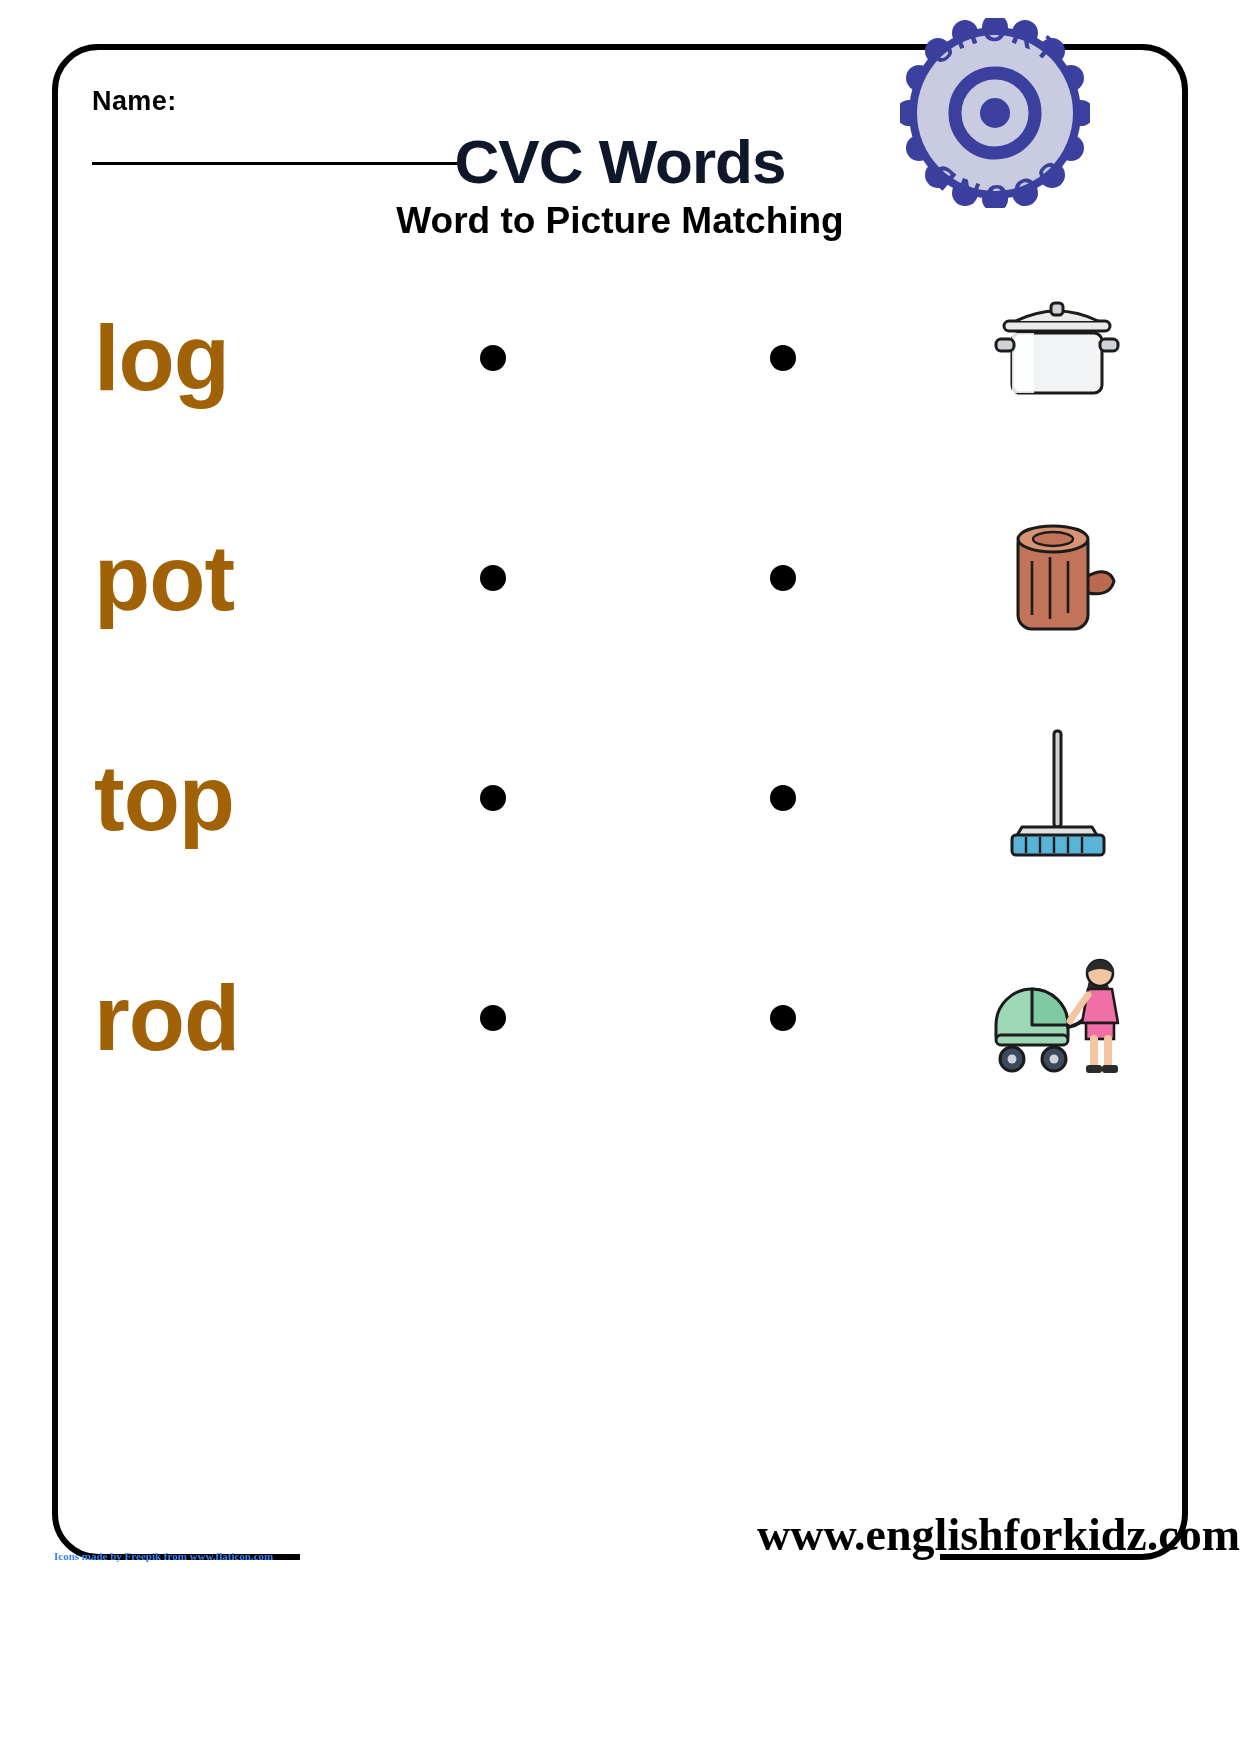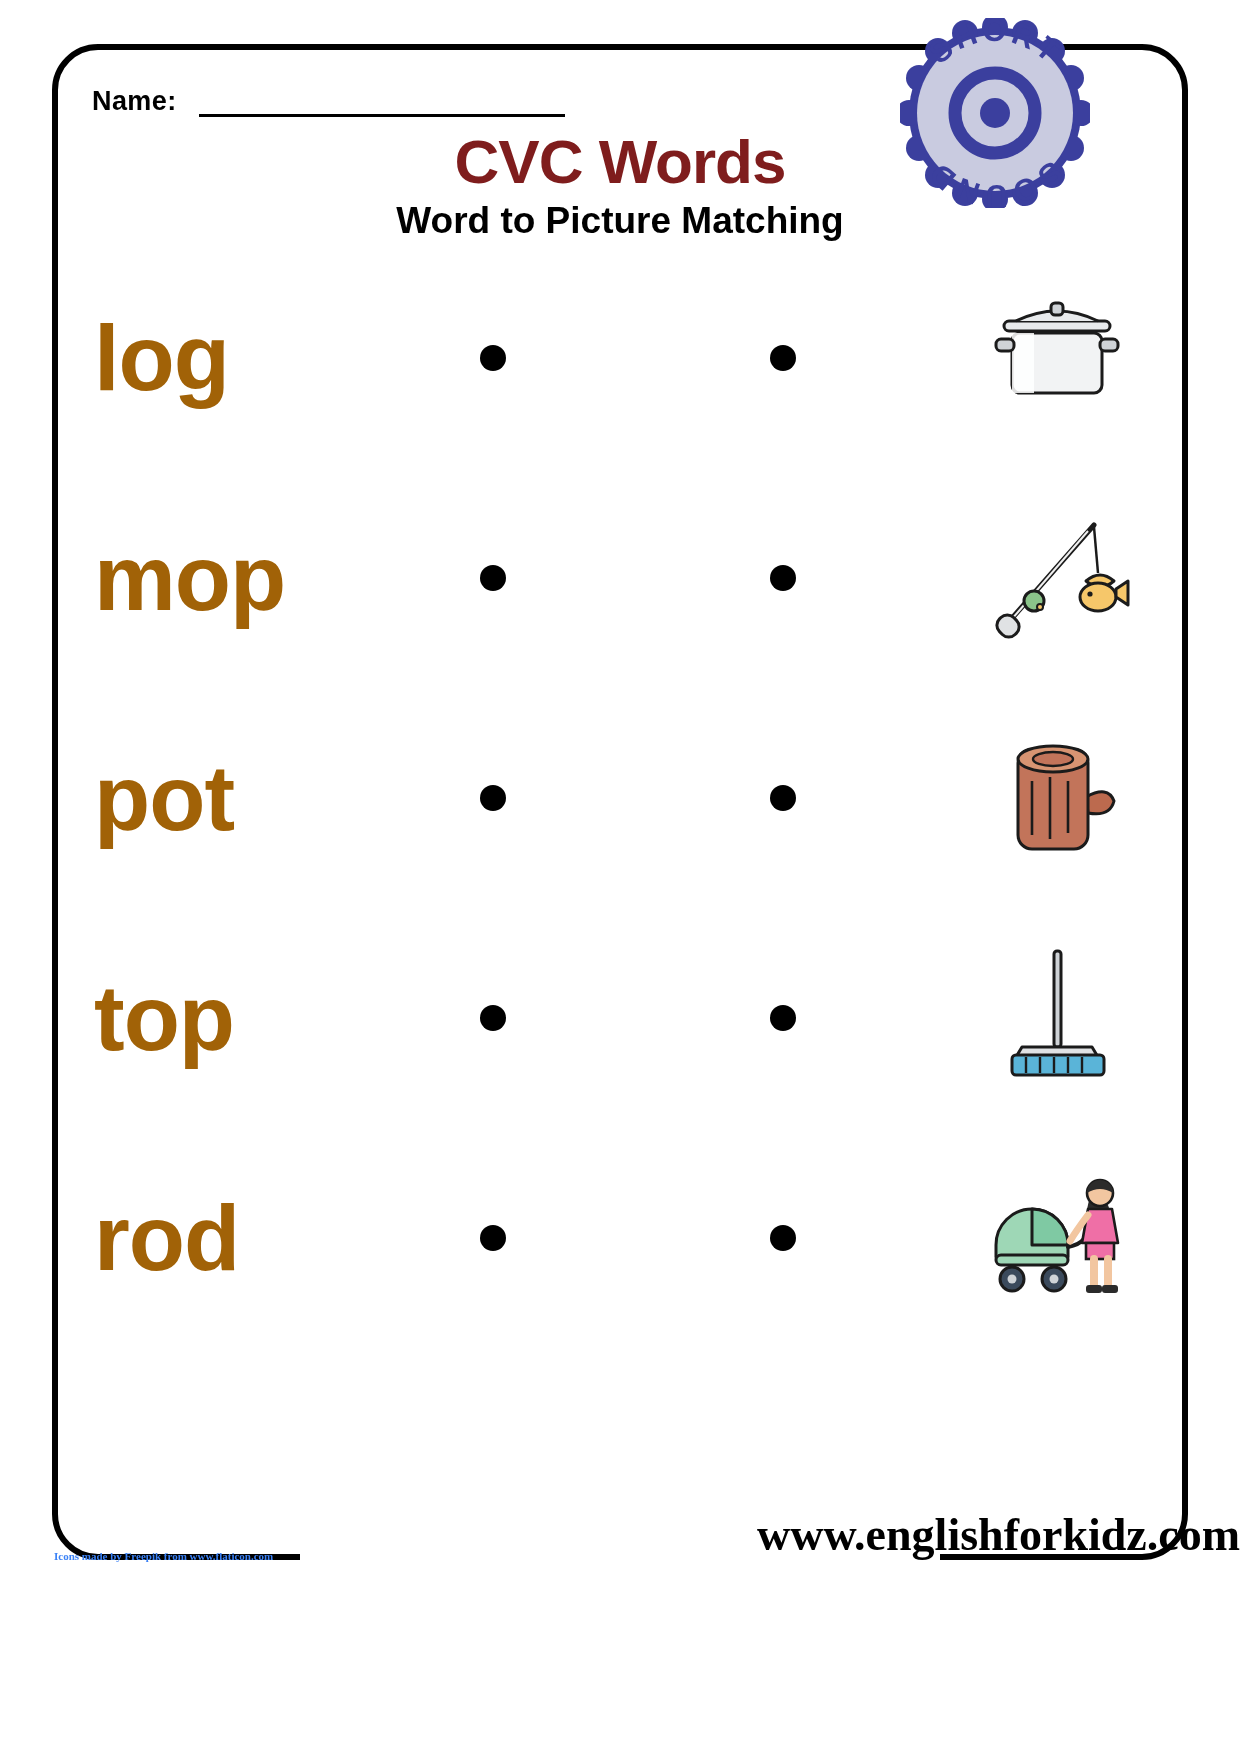--- a/index.html
+++ b/index.html
@@ -36,22 +36,23 @@
     height: 80px;
     background: #fff;
   }
 
   
   .name-row {
     position: absolute;
     left: 92px;
     top: 86px;
     display: flex;
-    align-items: flex-end;
+    align-items: flex-start;
     gap: 22px;
+    flex-direction: column;
   }
   .name-label {
     font-size: 27px;
     font-weight: bold;
     color: #000;
     letter-spacing: .4px;
   }
   .name-line {
     width: 366px;
     border-bottom: 3px solid #000;
@@ -60,21 +61,21 @@
 
   
   .title {
     position: absolute;
     left: 0; right: 0;
     top: 126px;
     text-align: center;
     font-size: 62px;
     font-weight: bold;
     letter-spacing: -1px;
-    color: #7f1d1d;
+    color: #0f172a;
   }
   .subtitle {
     position: absolute;
     left: 0; right: 0;
     top: 200px;
     text-align: center;
     font-size: 37px;
     font-weight: bold;
     color: #000;
   }
@@ -233,44 +234,20 @@
           <rect x="30" y="50" width="90" height="60" rx="8" fill="#f2f3f4" stroke="#1b1b1b" stroke-width="3"></rect>
           <rect x="30" y="50" width="22" height="60" fill="#ffffff" opacity=".85"></rect>
 
           <rect x="14" y="56" width="18" height="12" rx="5" fill="#cfd3d7" stroke="#1b1b1b" stroke-width="3"></rect>
           <rect x="118" y="56" width="18" height="12" rx="5" fill="#cfd3d7" stroke="#1b1b1b" stroke-width="3"></rect>
         </svg>
       </div>
     </div>
 
 
-    <div class="row">
-      <div class="word">mop</div>
-      <div class="dot dot-left"></div>
-      <div class="dot dot-right"></div>
-      <div class="pic">
-        <svg width="150" height="150" viewBox="0 0 150 150">
-
-          <path d="M24 122 L112 22" stroke="#1b1b1b" stroke-width="5" fill="none" stroke-linecap="round"></path>
-          <path d="M30 116 L106 28" stroke="#f0f0f0" stroke-width="2" fill="none"></path>
-
-          <rect x="16" y="112" width="20" height="22" rx="9" transform="rotate(-45 26 123)" fill="#e0e2e4" stroke="#1b1b1b" stroke-width="3"></rect>
-
-          <circle cx="52" cy="98" r="10" fill="#8bc48a" stroke="#1b1b1b" stroke-width="3"></circle>
-
-          <path d="M112 24 L116 70" stroke="#1b1b1b" stroke-width="2.5" fill="none"></path>
-
-          <path d="M104 78 q14 -12 28 0 q-14 12 -28 0 Z" fill="#f6c76a" stroke="#1b1b1b" stroke-width="3" stroke-linejoin="round"></path>
-          <ellipse cx="116" cy="94" rx="18" ry="14" fill="#f6c76a" stroke="#1b1b1b" stroke-width="3"></ellipse>
-          <path d="M134 86 l12 -8 v24 l-12 -8 z" fill="#f6c76a" stroke="#1b1b1b" stroke-width="3" stroke-linejoin="round"></path>
-          <circle cx="108" cy="91" r="2.6" fill="#1b1b1b"></circle>
-          <circle cx="58" cy="104" r="3" fill="#f6c76a" stroke="#1b1b1b" stroke-width="2"></circle>
-        </svg>
-      </div>
-    </div>
 
     <div class="row">
       <div class="word">pot</div>
       <div class="dot dot-left"></div>
       <div class="dot dot-right"></div>
       <div class="pic">
         <svg width="150" height="150" viewBox="0 0 150 150">
 
           <path d="M104 74 q22 -12 28 4 q-4 16 -26 12 z" fill="#bc6a4e" stroke="#1b1b1b" stroke-width="3" stroke-linejoin="round"></path>
 

